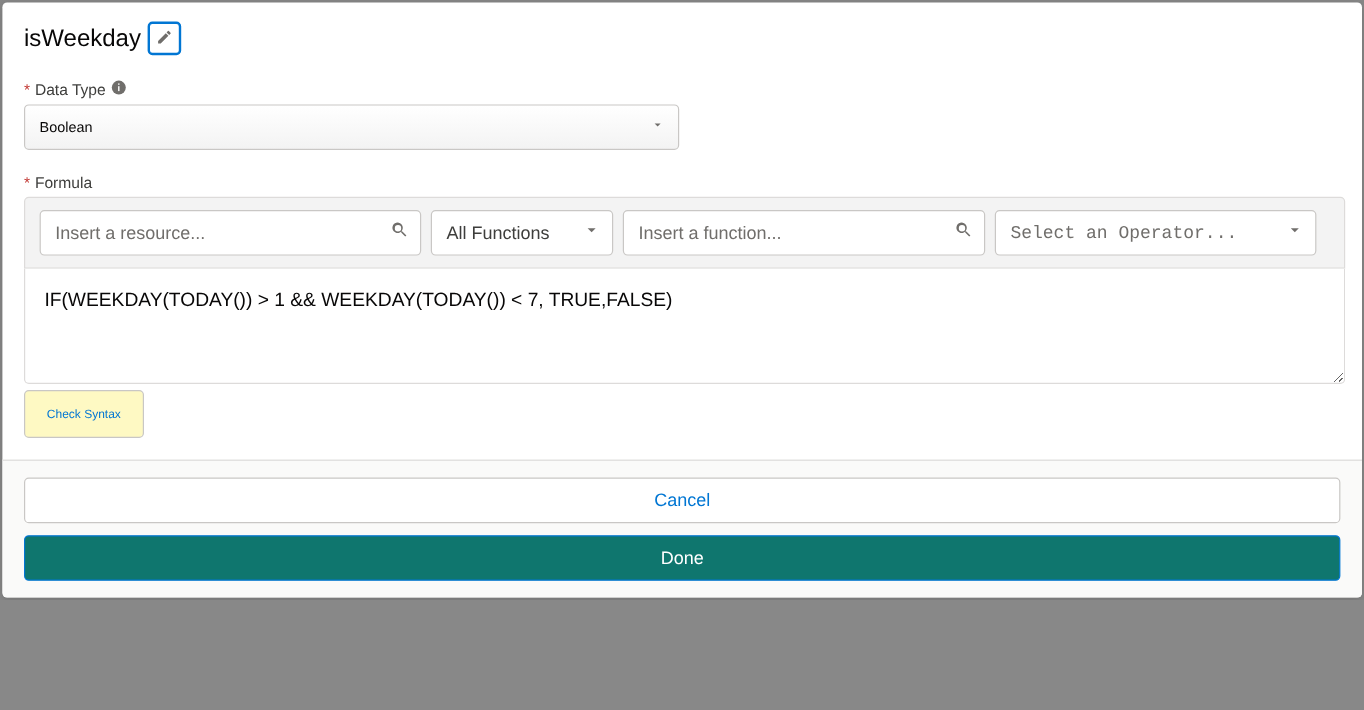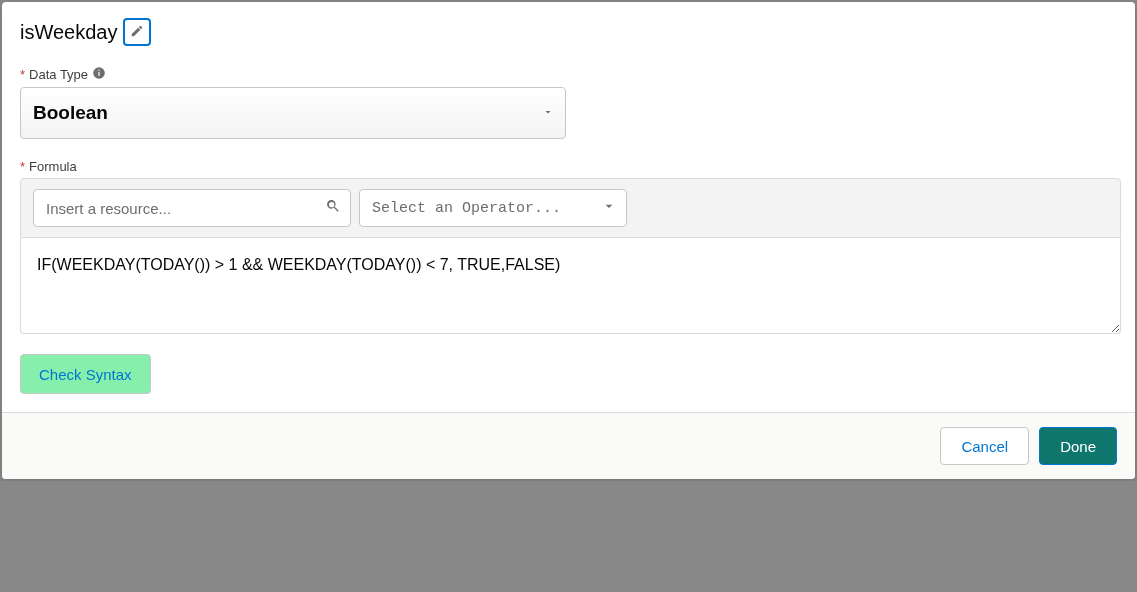--- a/index.html
+++ b/index.html
@@ -77,30 +77,29 @@
       height: 14px;
       fill: #706e6b;
     }
     .select-box {
       position: relative;
       width: 546px;
       margin-bottom: 20px;
     }
     .select-input {
       width: 100%;
-      height: 52px;
+      height: 38px;
       border: 1px solid #c9c7c5;
       border-radius: 4px;
       background: linear-gradient(#ffffff, #f3f3f3);
       padding: 0 36px 0 12px;
-      font-size: 19px;
+      font-size: 12px;
       color: #080707;
       cursor: pointer;
       text-align: left;
-      font-weight: bold;
     }
     .select-caret {
       position: absolute;
       right: 12px;
       top: 50%;
       transform: translateY(-50%);
       pointer-events: none;
     }
     .select-caret svg {
       width: 12px;
@@ -156,37 +155,37 @@
       border-top: none;
       border-radius: 0 0 4px 4px;
       padding: 18px 16px;
       font-size: 16px;
       font-family: Liberation Sans, sans-serif;
       color: #080707;
       resize: both;
       outline: none;
     }
     .check-syntax-btn {
-      margin-top: 16px;
       height: 40px;
       padding: 0 18px;
       border: 1px solid #c9c7c5;
       border-radius: 4px;
-      background: #86efac;
+      background: #fef9c3;
       color: #0176d3;
-      font-size: 15px;
+      font-size: 10px;
       cursor: pointer;
     }
     .modal-footer {
       border-top: 1px solid #dddbda;
       padding: 14px 18px;
       display: flex;
       justify-content: flex-end;
       gap: 10px;
       background: #fafaf9;
+      flex-direction: column;
     }
     .btn {
       height: 38px;
       padding: 0 20px;
       border-radius: 4px;
       font-size: 15px;
       cursor: pointer;
     }
     .btn-neutral {
       background: #fff;
@@ -251,21 +250,37 @@
 
       <div class="toolbar-combo resource-combo">
         <input class="toolbar-input" style="width: 100%;" placeholder="Insert a resource...">
         <span class="toolbar-icon">
           <svg viewBox="0 0 24 24">
               <path d="M15.5 14h-.79l-.28-.27a6.5 6.5 0 1 0-.7.7l.27.28v.79l5 4.99L20.49 19l-4.99-5zM10 14a4 4 0 1 1 0-8 4 4 0 0 1 0 8z"></path>
             </svg>
         </span>
       </div>
 
-
+      <div class="toolbar-combo funcsel-combo">
+        <button class="toolbar-input dark" style="width:100%; text-align:left;">All Functions</button>
+        <span class="toolbar-icon">
+          <svg viewBox="0 0 24 24">
+              <path d="M7 10l5 5 5-5z"></path>
+            </svg>
+        </span>
+      </div>
+
+      <div class="toolbar-combo function-combo">
+        <input class="toolbar-input" style="width: 100%;" placeholder="Insert a function...">
+        <span class="toolbar-icon">
+          <svg viewBox="0 0 24 24">
+              <path d="M15.5 14h-.79l-.28-.27a6.5 6.5 0 1 0-.7.7l.27.28v.79l5 4.99L20.49 19l-4.99-5zM10 14a4 4 0 1 1 0-8 4 4 0 0 1 0 8z"></path>
+            </svg>
+        </span>
+      </div>
 
       <div class="toolbar-combo operator-combo">
         <button class="toolbar-input" style="width:100%; text-align:left;font-family:Liberation Mono, monospace;"><span class="placeholder-text">Select an Operator...</span></button>
         <span class="toolbar-icon">
           <svg viewBox="0 0 24 24">
               <path d="M7 10l5 5 5-5z"></path>
             </svg>
         </span>
       </div>
 

